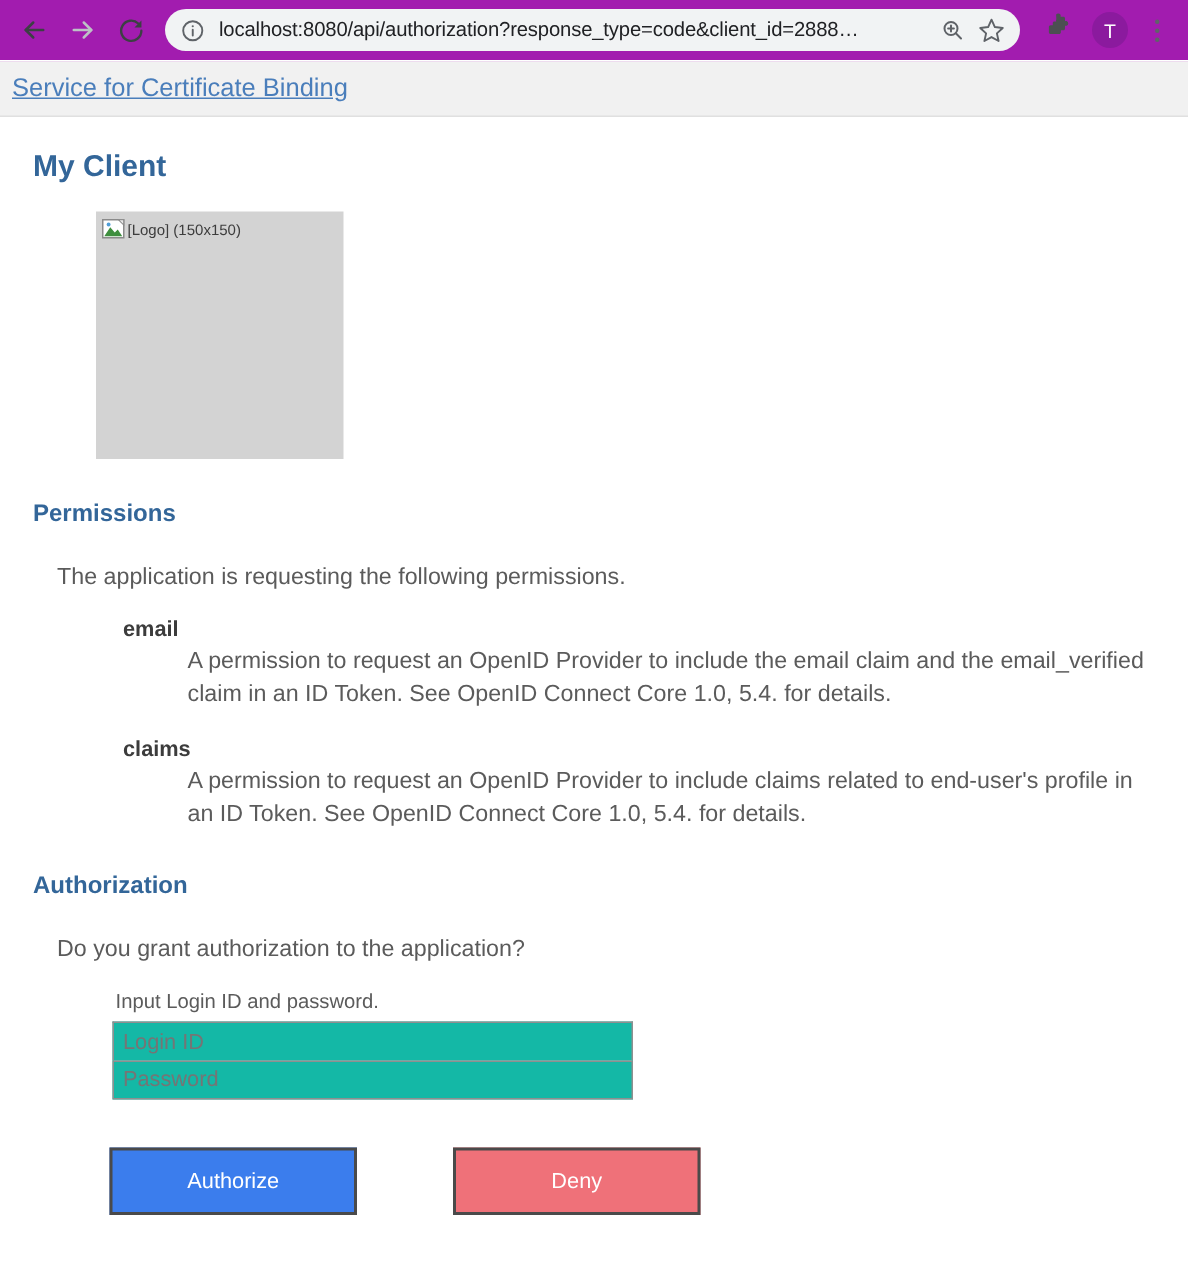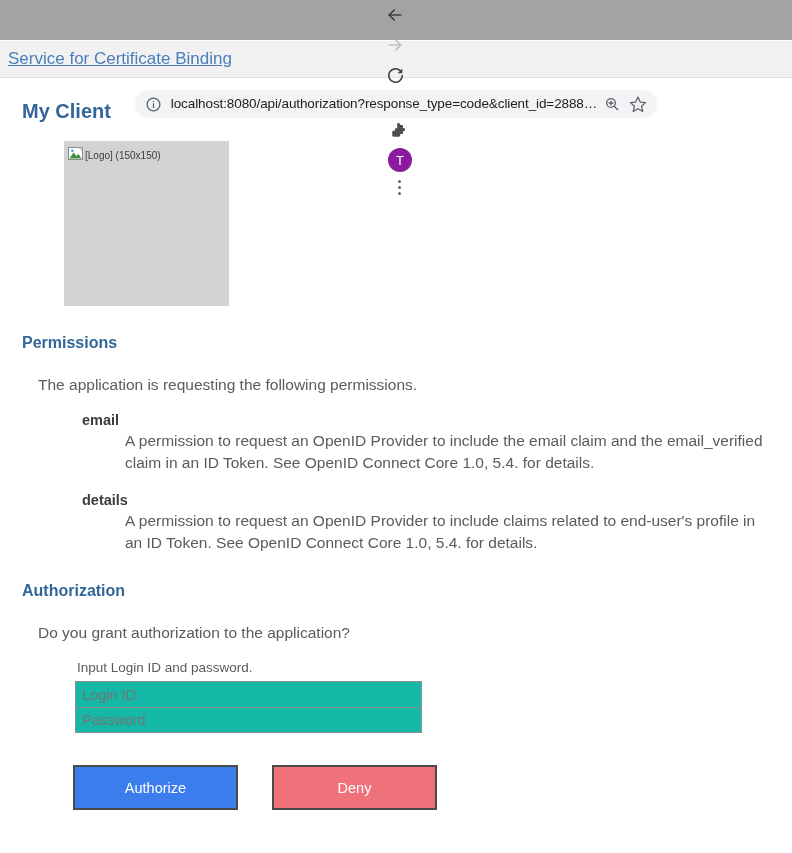--- a/index.html
+++ b/index.html
@@ -10,26 +10,25 @@
     height: 853px;
     background: #ffffff;
     font-family: "Liberation Sans", sans-serif;
     overflow: hidden;
   }
 
   
   .browser-toolbar {
     height: 41px;
     width: 792px;
-    background: #a3a3a3;
+    background: #a21caf;
     display: flex;
     align-items: center;
     padding: 0 8px;
     border-bottom: 1px solid #ffffff;
-    flex-direction: column;
   }
   .nav-btn {
     width: 30px;
     height: 30px;
     display: flex;
     align-items: center;
     justify-content: center;
     flex: 0 0 auto;
     border-radius: 50%;
     margin-right: 2px;
@@ -239,21 +238,21 @@
     background: #14b8a6;
     outline: none;
   }
   .field:last-of-type { border-bottom: 1px solid #8f8f8f; }
   .field::placeholder { color: #757575; }
 
   .btn-row {
     margin: 32px 0 0 53px;
     display: flex;
     align-items: flex-start;
-    gap: 34px;
+    gap: 64px;
   }
   .btn {
     width: 165px;
     height: 45px;
     border: 2px solid #4a4a4a;
     color: #ffffff;
     font-size: 14.5px;
     font-family: "Liberation Sans", sans-serif;
     cursor: pointer;
     display: flex;
@@ -360,21 +359,21 @@
 
   <h3 class="section-title">Permissions</h3>
   <p class="section-text">The application is requesting the following permissions.</p>
 
   <ul class="perm-list">
     <li class="perm-item">
       <div class="perm-name">email</div>
       <div class="perm-desc">A permission to request an OpenID Provider to include the email claim and the email_verified claim in an ID Token. See OpenID Connect Core 1.0, 5.4. for details.</div>
     </li>
     <li class="perm-item">
-      <div class="perm-name">details</div>
+      <div class="perm-name">claims</div>
       <div class="perm-desc">A permission to request an OpenID Provider to include claims related to end-user's profile in an ID Token. See OpenID Connect Core 1.0, 5.4. for details.</div>
     </li>
   </ul>
 
   <h3 class="section-title">Authorization</h3>
   <p class="prompt-text">Do you grant authorization to the application?</p>
 
   <div class="login-block">
     <div class="login-hint">Input Login ID and password.</div>
     <input class="field" type="text" placeholder="Login ID" style="">

